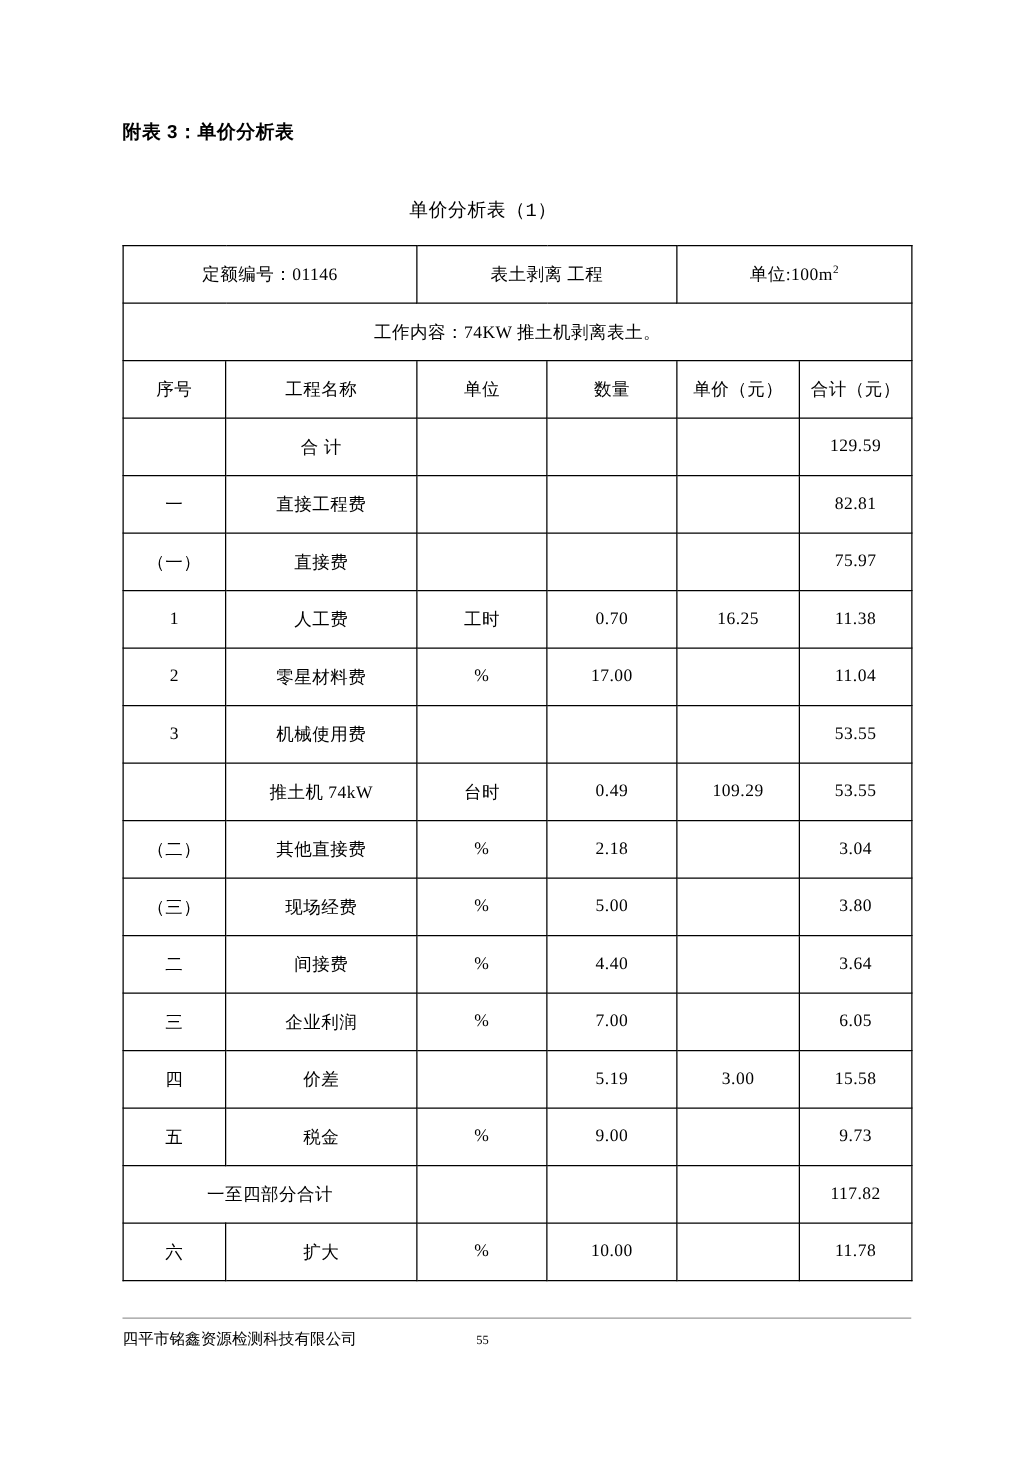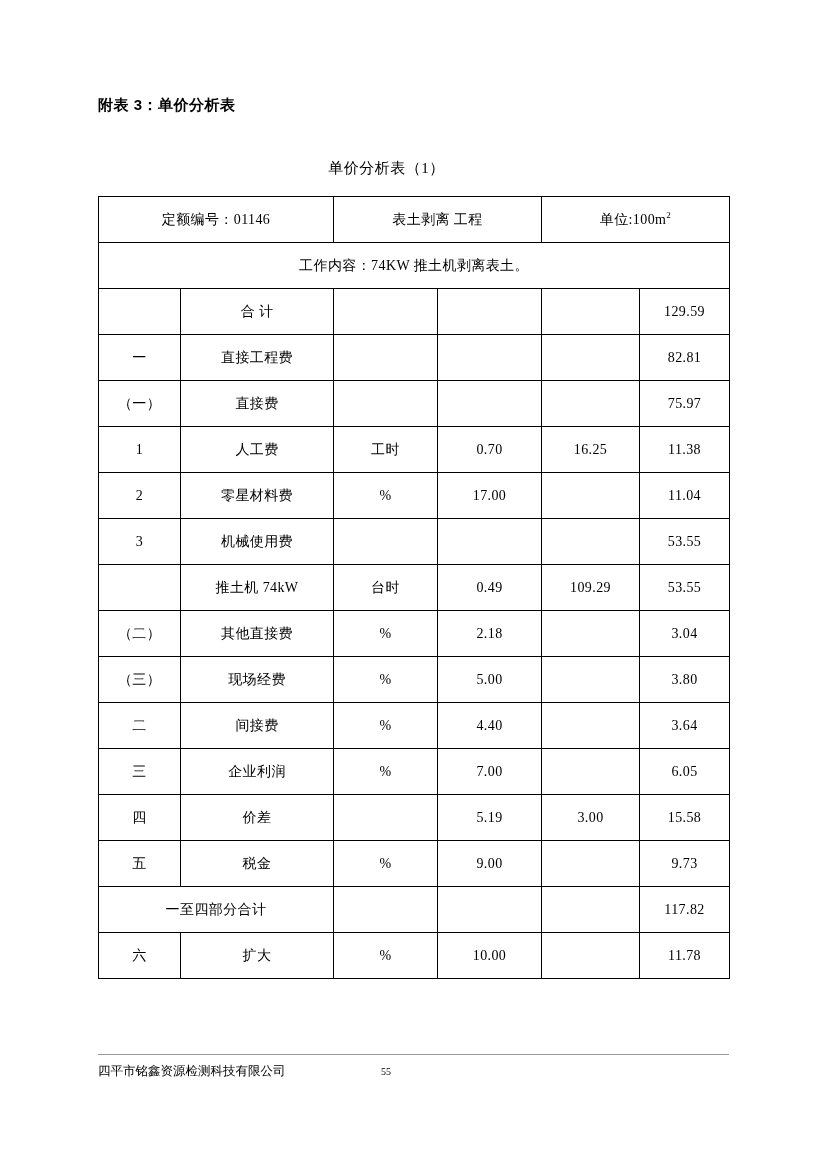--- a/index.html
+++ b/index.html
@@ -29,20 +29,21 @@
     font-size: 15px;
     letter-spacing: 0.5px;
     margin: 0 0 44px 0;
   }
   .table-title {
     text-align: center;
     font-size: 15px;
     margin: 0 0 18px 0;
     padding-right: 60px;
     letter-spacing: 0.5px;
+    font-family: Liberation Mono, monospace;
   }
   table.ua {
     border-collapse: collapse;
     width: 631px;
     table-layout: fixed;
     margin: 0;
   }
   table.ua td {
     border: 1px solid #000000;
     font-size: 14px;
@@ -114,20 +115,28 @@
     </colgroup>
     <tbody>
       <tr class="hdr-row">
         <td colspan="2">定额编号：01146</td>
         <td colspan="2">表土剥离  工程</td>
         <td colspan="2"><span>单位:100m</span><sup>2</sup></td>
       </tr>
       <tr class="hdr-row">
         <td colspan="6">工作内容：74KW 推土机剥离表土。</td>
       </tr>
+      <tr class="hdr-row">
+        <td>序号</td>
+        <td>工程名称</td>
+        <td>单位</td>
+        <td>数量</td>
+        <td>单价（元）</td>
+        <td>合计（元）</td>
+      </tr>
 
       <tr class="content-row">
         <td></td>
         <td class="spaced">合    计</td>
         <td></td>
         <td class="val num"></td>
         <td class="val num"></td>
         <td class="val num">129.59</td>
       </tr>
       <tr class="content-row">

